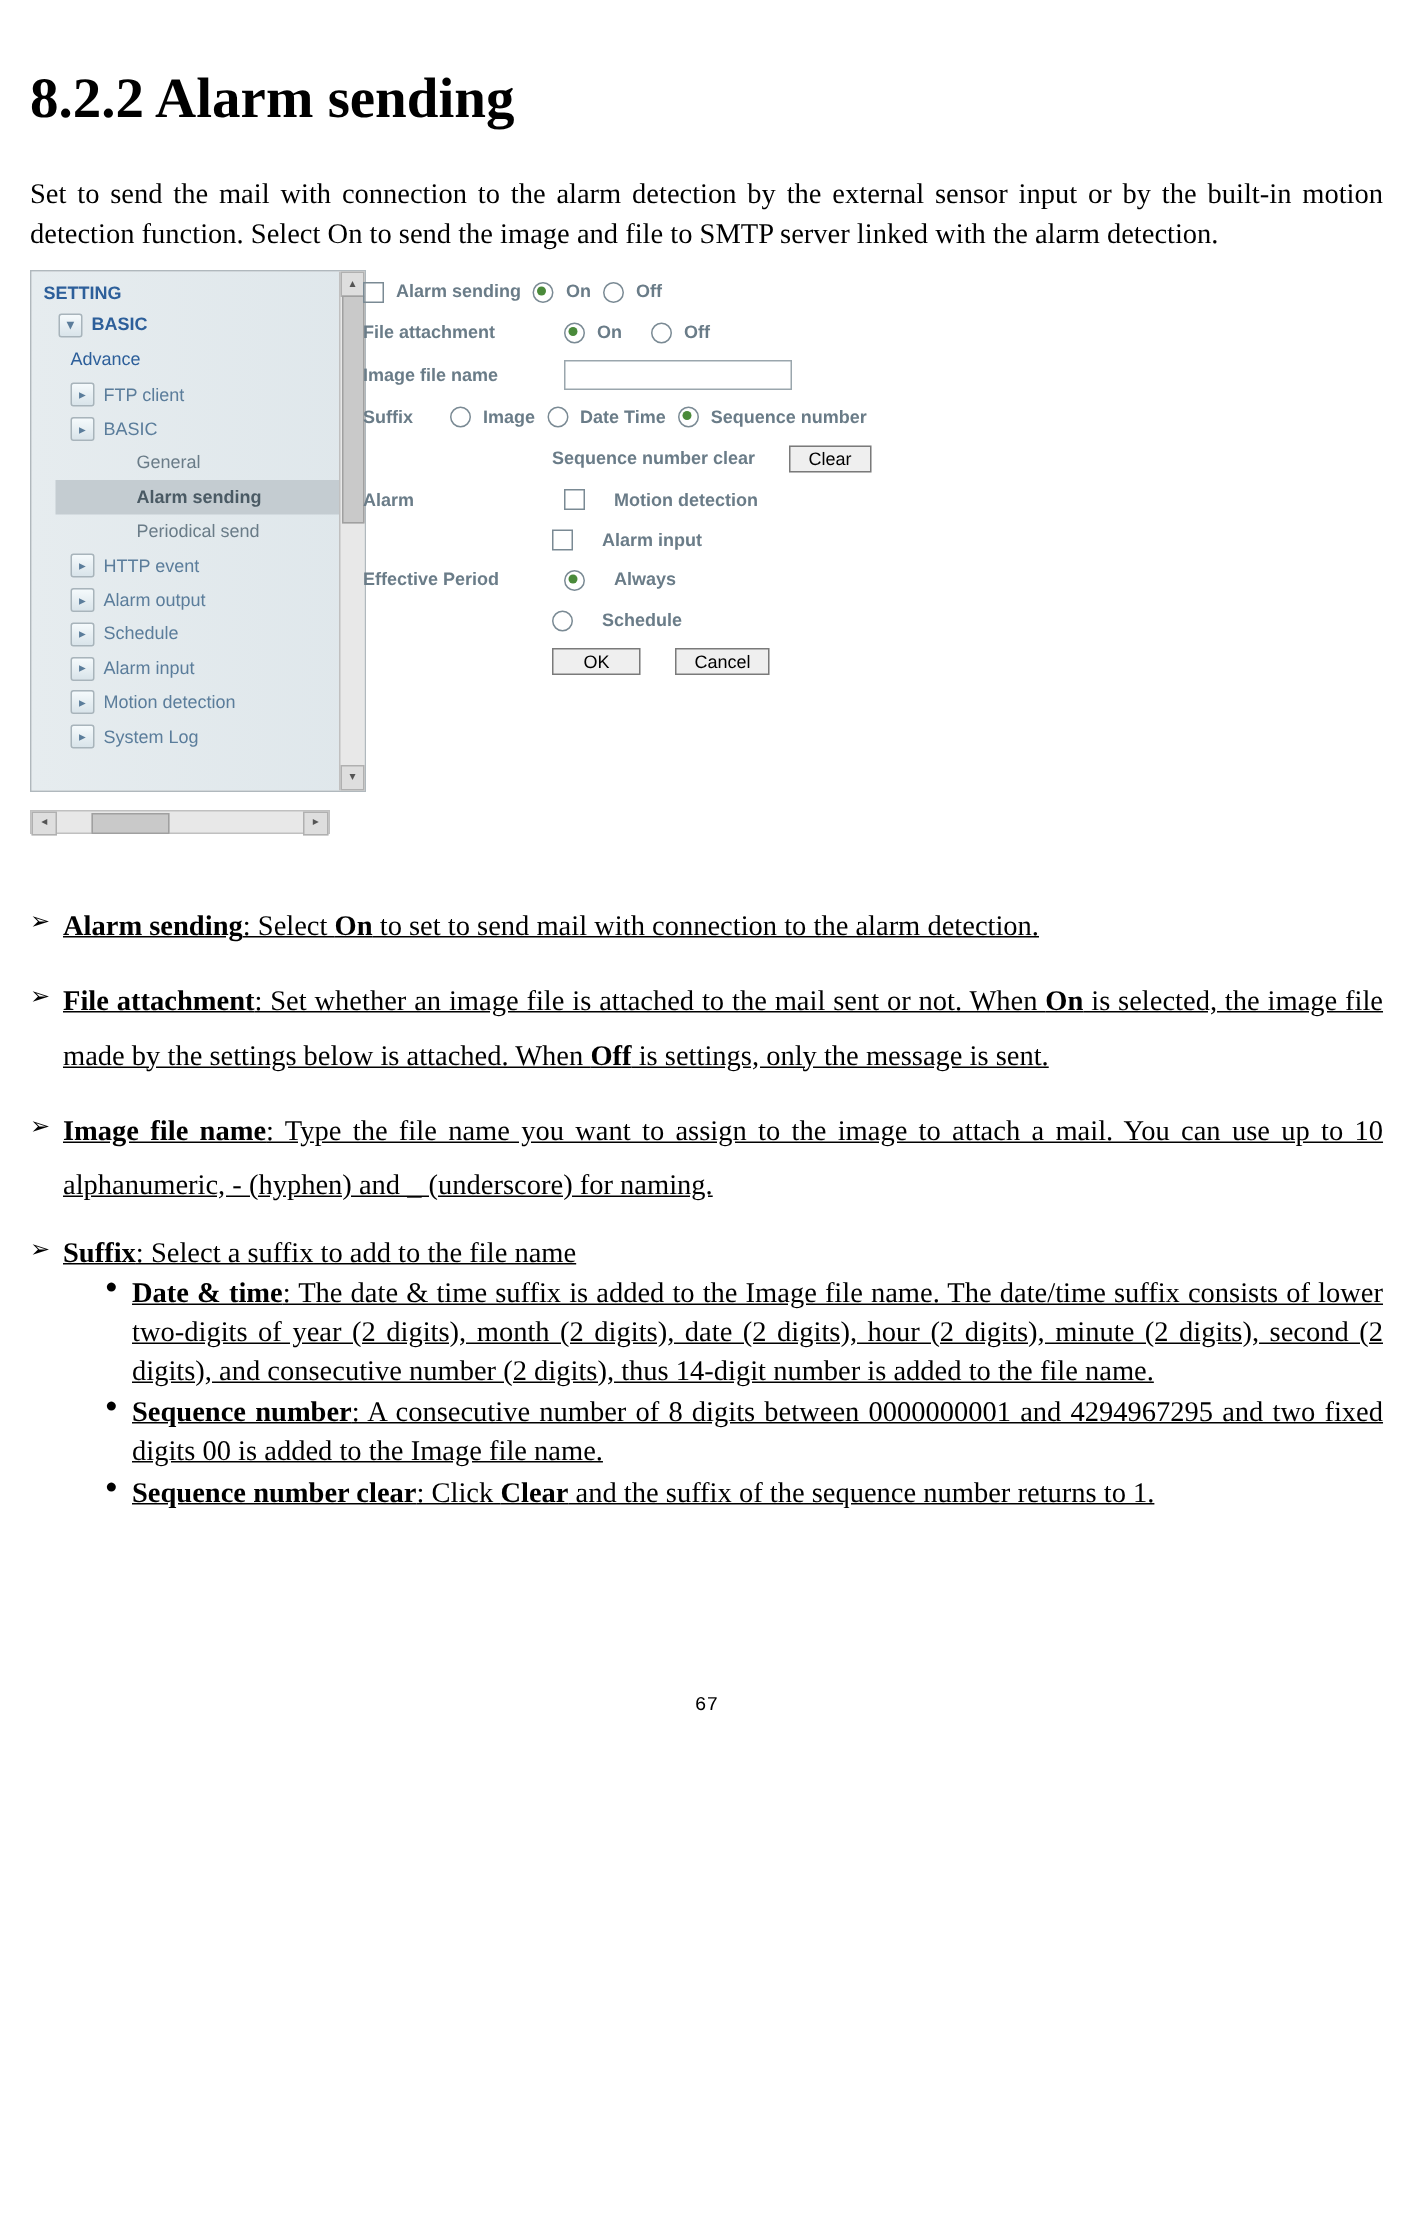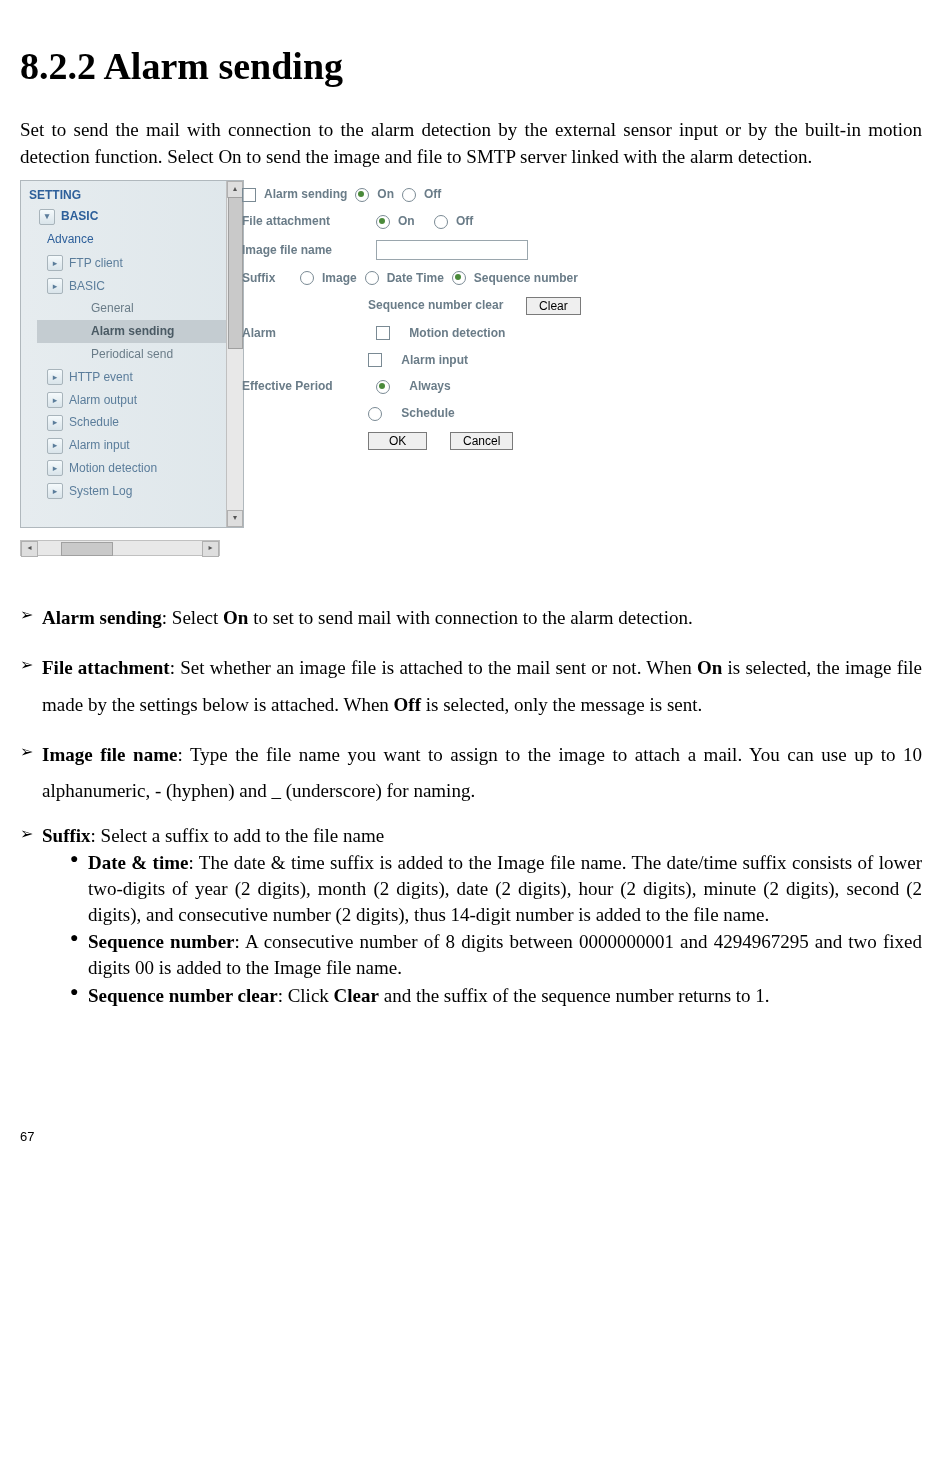--- a/index.html
+++ b/index.html
@@ -191,35 +191,35 @@
   .brow {
     display: flex;
     margin-bottom: 14px;
     line-height: 1.9;
   }
   .bicon {
     width: 22px;
     flex-shrink: 0;
     font-size: 16px;
   }
-  .btxt { flex: 1; text-align: justify; }
+  .btxt { flex: 1; text-align: justify; text-decoration: underline; }
   .sub-bullets {
     margin-left: 50px;
   }
   .sub-bullets .brow {
     margin-bottom: 2px;
     line-height: 1.35;
   }
   .sub-bullets .bicon {
     width: 18px;
     font-size: 14px;
   }
   .pagenum {
-    text-align: left;
-    font-family: Liberation Sans, sans-serif;
+    text-align: center;
+    font-family: Liberation Mono, monospace;
     font-size: 13px;
     margin-top: 120px;
   }
   b { font-weight: bold; }
 </style>
 </head>
 <body>
 
 <h2>8.2.2 Alarm sending</h2>
 
@@ -346,21 +346,21 @@
   <div class="brow">
     <span class="bicon">➢</span>
     <span class="btxt">
       <b>Alarm sending</b><span>: Select </span><b>On</b><span> to set to send mail with connection to the alarm detection.</span>
     </span>
   </div>
 
   <div class="brow">
     <span class="bicon">➢</span>
     <span class="btxt">
-      <b>File attachment</b><span>: Set whether an image file is attached to the mail sent or not. When </span><b>On</b><span> is selected, the image file made by the settings below is attached. When </span><b>Off</b><span> is selected, only the message is sent.</span>
+      <b>File attachment</b><span>: Set whether an image file is attached to the mail sent or not. When </span><b>On</b><span> is selected, the image file made by the settings below is attached. When </span><b>Off</b><span> is settings, only the message is sent.</span>
     </span>
   </div>
 
   <div class="brow">
     <span class="bicon">➢</span>
     <span class="btxt">
       <b>Image file name</b><span>: Type the file name you want to assign to the image to attach a mail. You can use up to 10 alphanumeric, - (hyphen) and _ (underscore) for naming.</span>
     </span>
   </div>
 

